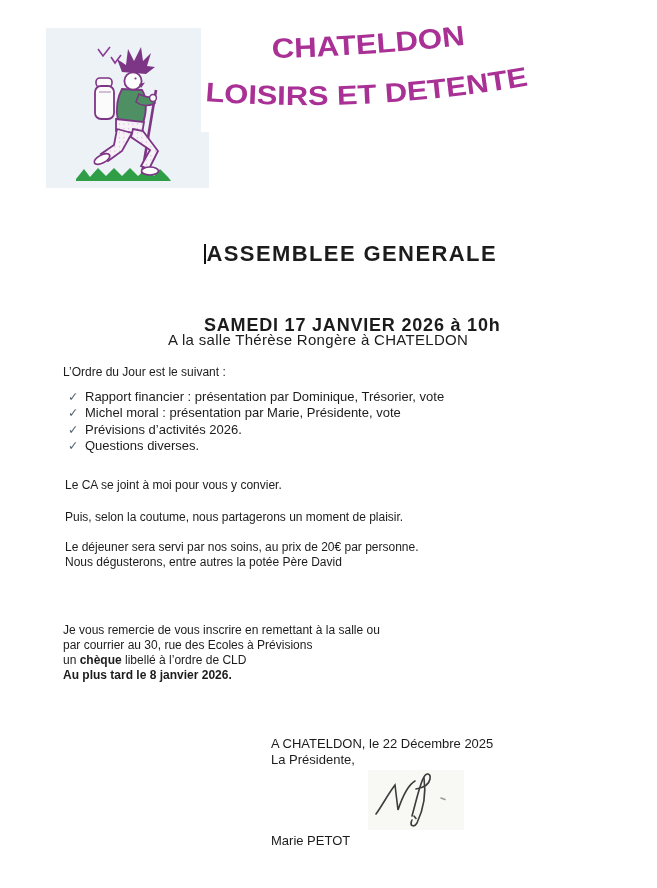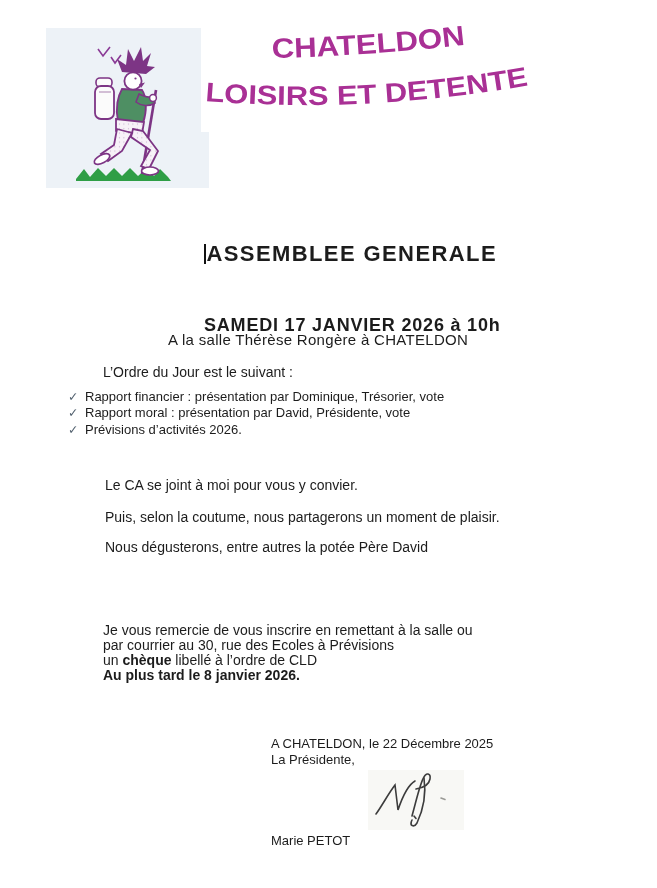--- a/index.html
+++ b/index.html
@@ -16,21 +16,21 @@
   .brand{position:absolute; left:200px; top:24px; width:345px; height:90px; overflow:visible;}
   .brand text{font-family:"Liberation Sans","DejaVu Sans",sans-serif; font-weight:bold; fill:#a93095;}
   .brand .t1{font-size:28px;}
   .brand .t2{font-size:27px;}
   
   .h1{position:absolute; left:204px; top:241px; font-size:22px; font-weight:bold; letter-spacing:1.4px; white-space:nowrap;}
   .caret{display:inline-block; width:1.5px; height:20px; background:#111; margin-right:1px; vertical-align:-3px;}
   .h2{position:absolute; left:204px; top:292px; font-size:18px; font-weight:bold; letter-spacing:0.8px; white-space:nowrap;margin-top:23px;}
   .venue{position:absolute; left:168px; top:331px; font-size:15px; letter-spacing:0.3px; white-space:nowrap;}
   
-  .p{position:absolute; font-size:14px; line-height:15px; white-space:nowrap;margin-left:40px;}
+  .p{position:absolute; font-size:12px; line-height:15px; white-space:nowrap;}
   .intro{left:63px; top:365px;}
   .agenda{position:absolute; left:68px; top:389px; font-size:13px; line-height:15.3px;}
   .item{white-space:nowrap;}
   .chk{display:inline-block; width:17px; color:#51606e; font-size:12.5px;}
   .p1{left:65px; top:478px;}
   .p2{left:65px; top:510px;}
   .p3{left:65px; top:540px; line-height:14.6px;}
   .p5{left:63px; top:623px; line-height:15.1px;}
   .b{font-weight:bold;}
   
@@ -97,27 +97,29 @@
 
   <div class="h1">
     <span class="caret"></span><span>ASSEMBLEE GENERALE</span>
   </div>
   <div class="h2">SAMEDI 17 JANVIER 2026 à 10h</div>
   <div class="venue">A la salle Thérèse Rongère à CHATELDON</div>
 
   <div class="p intro">L’Ordre du Jour est le suivant :</div>
   <div class="agenda">
     <div class="item"><span class="chk">✓</span><span>Rapport financier : présentation par Dominique, Trésorier, vote</span></div>
-    <div class="item"><span class="chk">✓</span><span>Rapport moral : présentation par David, Présidente, vote</span></div>
+    <div class="item"><span class="chk">✓</span><span>Michel moral : présentation par Marie, Présidente, vote</span></div>
     <div class="item"><span class="chk">✓</span><span>Prévisions d’activités 2026.</span></div>
+    <div class="item"><span class="chk">✓</span><span>Questions diverses.</span></div>
   </div>
 
   <div class="p p2">Puis, selon la coutume, nous partagerons un moment de plaisir.</div>
   <div class="p p1">Le CA se joint à moi pour vous y convier.</div>
   <div class="p p3">
+    <div>Le déjeuner sera servi par nos soins, au prix de 20€ par personne.</div>
     <div>Nous dégusterons, entre autres la potée Père David</div>
   </div>
   <div class="p p5">
     <div>Je vous remercie de vous inscrire en remettant à la salle ou</div>
     <div>par courrier au 30, rue des Ecoles à Prévisions</div>
     <div><span>un </span><span class="b">chèque</span><span> libellé à l’ordre de CLD</span></div>
     <div class="b">Au plus tard le 8 janvier 2026.</div>
   </div>
 
   <div class="closing">

